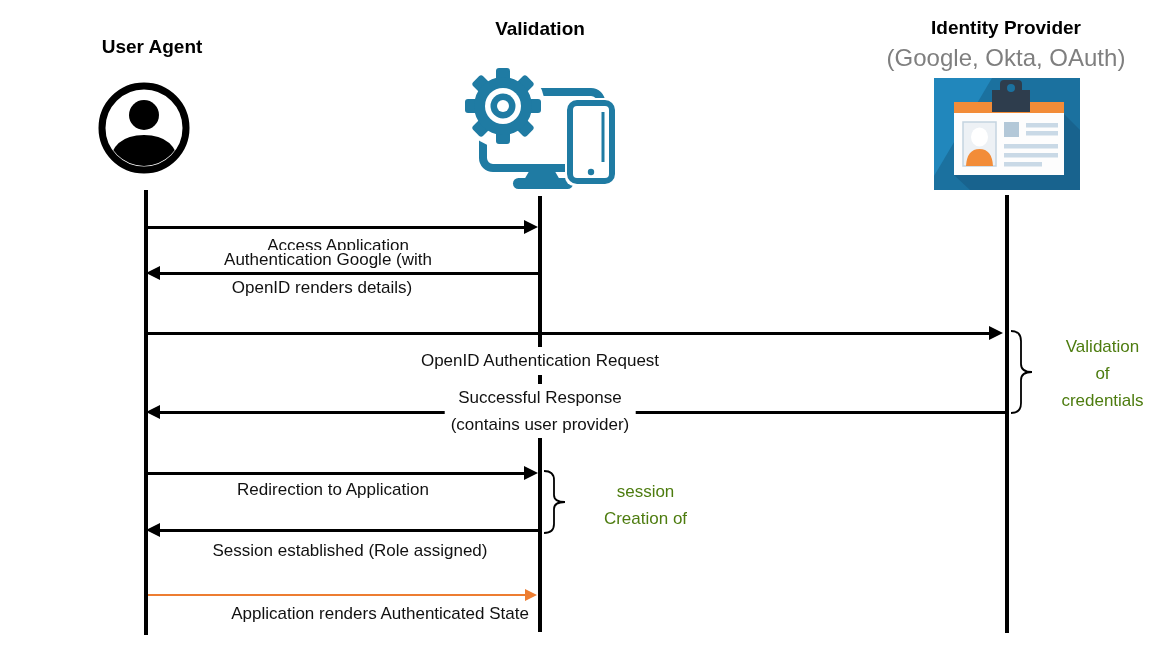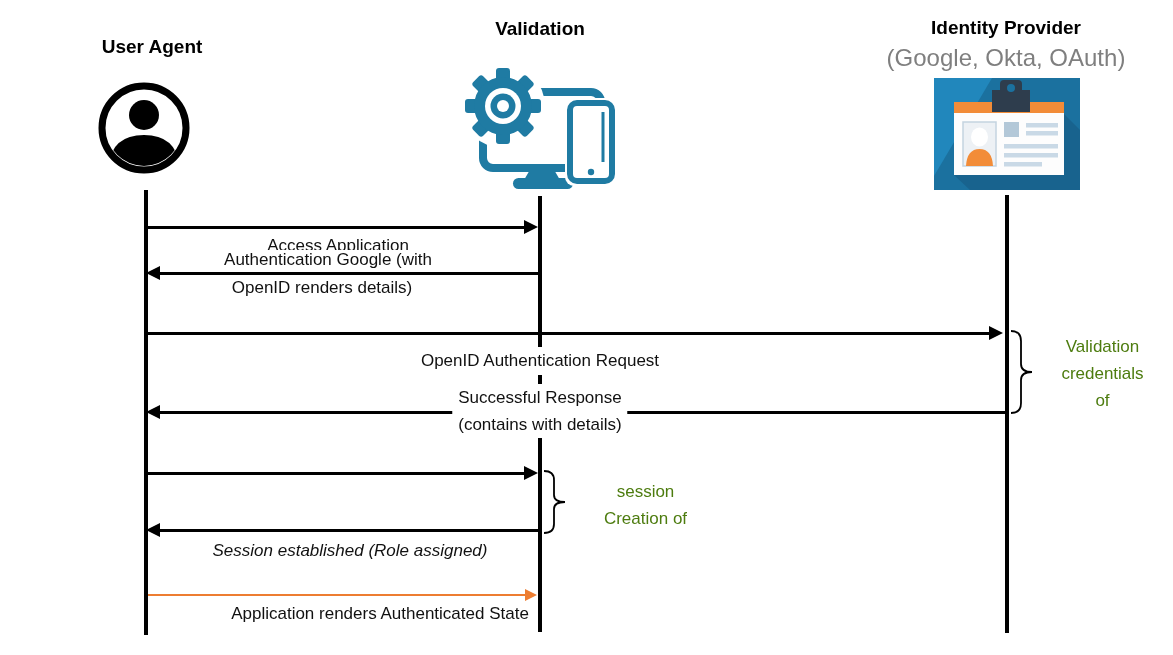--- a/index.html
+++ b/index.html
@@ -152,43 +152,44 @@
   <div class="msg-label" style="left:322px;top:278px;">OpenID renders details)</div>
 
   <div class="msg-line" style="left:146px;top:332px;width:847px;"></div>
   <div class="head right" style="left:989px;top:326px;"></div>
   <div class="msg-label masked" style="left:540px;top:319px;">OpenID Authentication Request</div>
 
   <div class="msg-line" style="left:160px;top:411px;width:845px;"></div>
   <div class="head left" style="left:146px;top:405px;"></div>
   <div class="msg-label twoline" style="left:540px;top:384px;">
     <div>Successful Response</div>
-    <div>(contains with details)</div>
+    <div>(contains user provider)</div>
   </div>
 
   <div class="msg-line" style="left:146px;top:472px;width:382px;"></div>
   <div class="head right" style="left:524px;top:466px;"></div>
+  <div class="msg-label" style="left:333px;top:480px;">Redirection to Application</div>
 
   <div class="msg-line" style="left:160px;top:529px;width:378px;"></div>
   <div class="head left" style="left:146px;top:523px;"></div>
-  <div class="msg-label" style="left:350px;top:541px;font-style:italic;">Session established (Role assigned)</div>
+  <div class="msg-label" style="left:350px;top:541px;">Session established (Role assigned)</div>
 
   <div class="msg-line orange" style="left:148px;top:594px;width:378px;background:#ED7D31;"></div>
   <div class="head right orange" style="left:525px;top:589px;"></div>
   <div class="msg-label" style="left:344px;top:604px;margin-left:36px;">Application renders Authenticated State</div>
 
   <div class="icon-wrap" style="left:1009px;top:330px;z-index:3;">
     <svg width="26" height="84" viewBox="0 0 26 84">
       <path d="M2,1 Q12,1 12,11 L12,34 Q12,42 23,42 Q12,42 12,50 L12,73 Q12,83 2,83" fill="none" stroke="#000" stroke-width="1.8"></path>
     </svg>
   </div>
   <div class="annotation" style="left:1040px;top:333px;width:125px;">
     <div>Validation</div>
+    <div>of</div>
     <div>credentials</div>
-    <div>of</div>
   </div>
 
   <div class="icon-wrap" style="left:542px;top:470px;z-index:3;">
     <svg width="26" height="64" viewBox="0 0 26 64">
       <path d="M2,1 Q12,1 12,10 L12,25 Q12,32 23,32 Q12,32 12,39 L12,54 Q12,63 2,63" fill="none" stroke="#000" stroke-width="1.8"></path>
     </svg>
   </div>
   <div class="annotation" style="left:583px;top:478px;width:125px;">
     <div>session</div>
     <div>Creation of</div>

